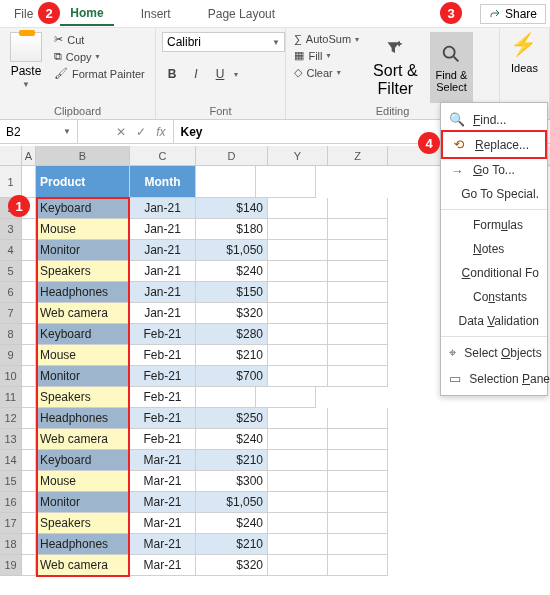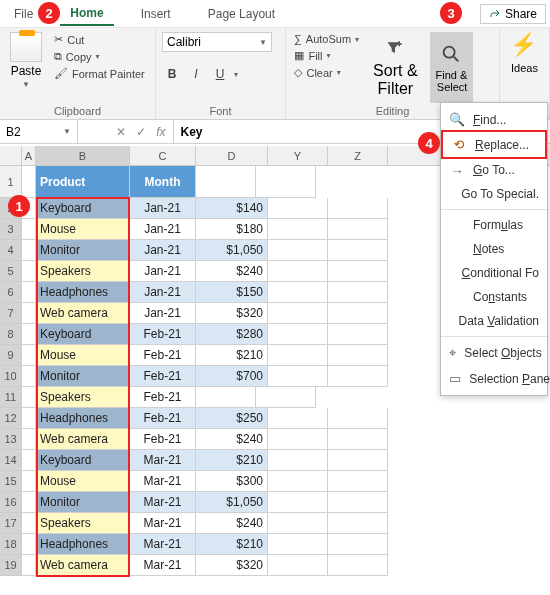--- a/index.html
+++ b/index.html
@@ -18,21 +18,21 @@
 .group-body { display: flex; gap: 6px; flex: 1; }
 
 
 .paste-col { display: flex; flex-direction: column; align-items: center; justify-content: flex-start; gap: 2px; padding: 0 4px; }
 .paste-icon { width: 32px; height: 30px; background: linear-gradient(#fff,#eee); border: 1px solid #ccc; position: relative; }
 .paste-icon::before { content:""; position:absolute; left:8px; top:-3px; width:16px; height:6px; background:#ffa500; border-radius:2px;}
 .clip-btns { display: flex; flex-direction: column; gap: 2px; font-size: 11px; }
 .clip-btn { display: flex; align-items: center; gap: 4px; padding: 1px 2px; color: #444; }
 
 
-.font-select { width: 110px; height: 20px; border: 1px solid #ccc; background: #fff; padding: 0 4px; font-size: 12px; display:flex; align-items:center; justify-content:space-between;}
+.font-select { width: 123px; height: 20px; border: 1px solid #ccc; background: #fff; padding: 0 4px; font-size: 12px; display:flex; align-items:center; justify-content:space-between;}
 .font-btns { display: flex; gap: 4px; margin-top: 8px; }
 .fbtn { width: 20px; height: 20px; display: flex; align-items: center; justify-content: center; border: 1px solid transparent; color: #444; }
 
 
 .edit-col { display: flex; flex-direction: column; gap: 2px; font-size: 11px; color: #444; }
 .edit-row { display: flex; align-items: center; gap: 4px; padding: 1px 2px; }
 .big-col { display: flex; flex-direction: column; align-items: center; justify-content: center; padding: 0 6px; gap: 4px; }
 .big-col.selected { background: #d0d0d0; }
 
 
@@ -171,21 +171,21 @@
         <span style="text-align:center;white-space:pre;font-size:16px">Sort &amp;
 Filter</span>
       </div>
       <div class="big-col selected">
         <span>
             <svg width="22" height="22" viewBox="0 0 24 24">
               <circle cx="10" cy="10" r="6" fill="none" stroke="#444" stroke-width="2"></circle>
               <line x1="15" y1="15" x2="20" y2="20" stroke="#444" stroke-width="2"></line>
             </svg>
           </span>
-        <span style="text-align:right;white-space:pre;font-size:11px">Find &amp;
+        <span style="text-align:center;white-space:pre;font-size:11px">Find &amp;
 Select</span>
       </div>
     </div>
     <div class="group-label">Editing</div>
   </div>
 
   <div class="group" style="width:50px">
     <div class="big-col">
       <span class="ideas-icon">⚡</span>
       <span style="font-size:11px">Ideas</span>

